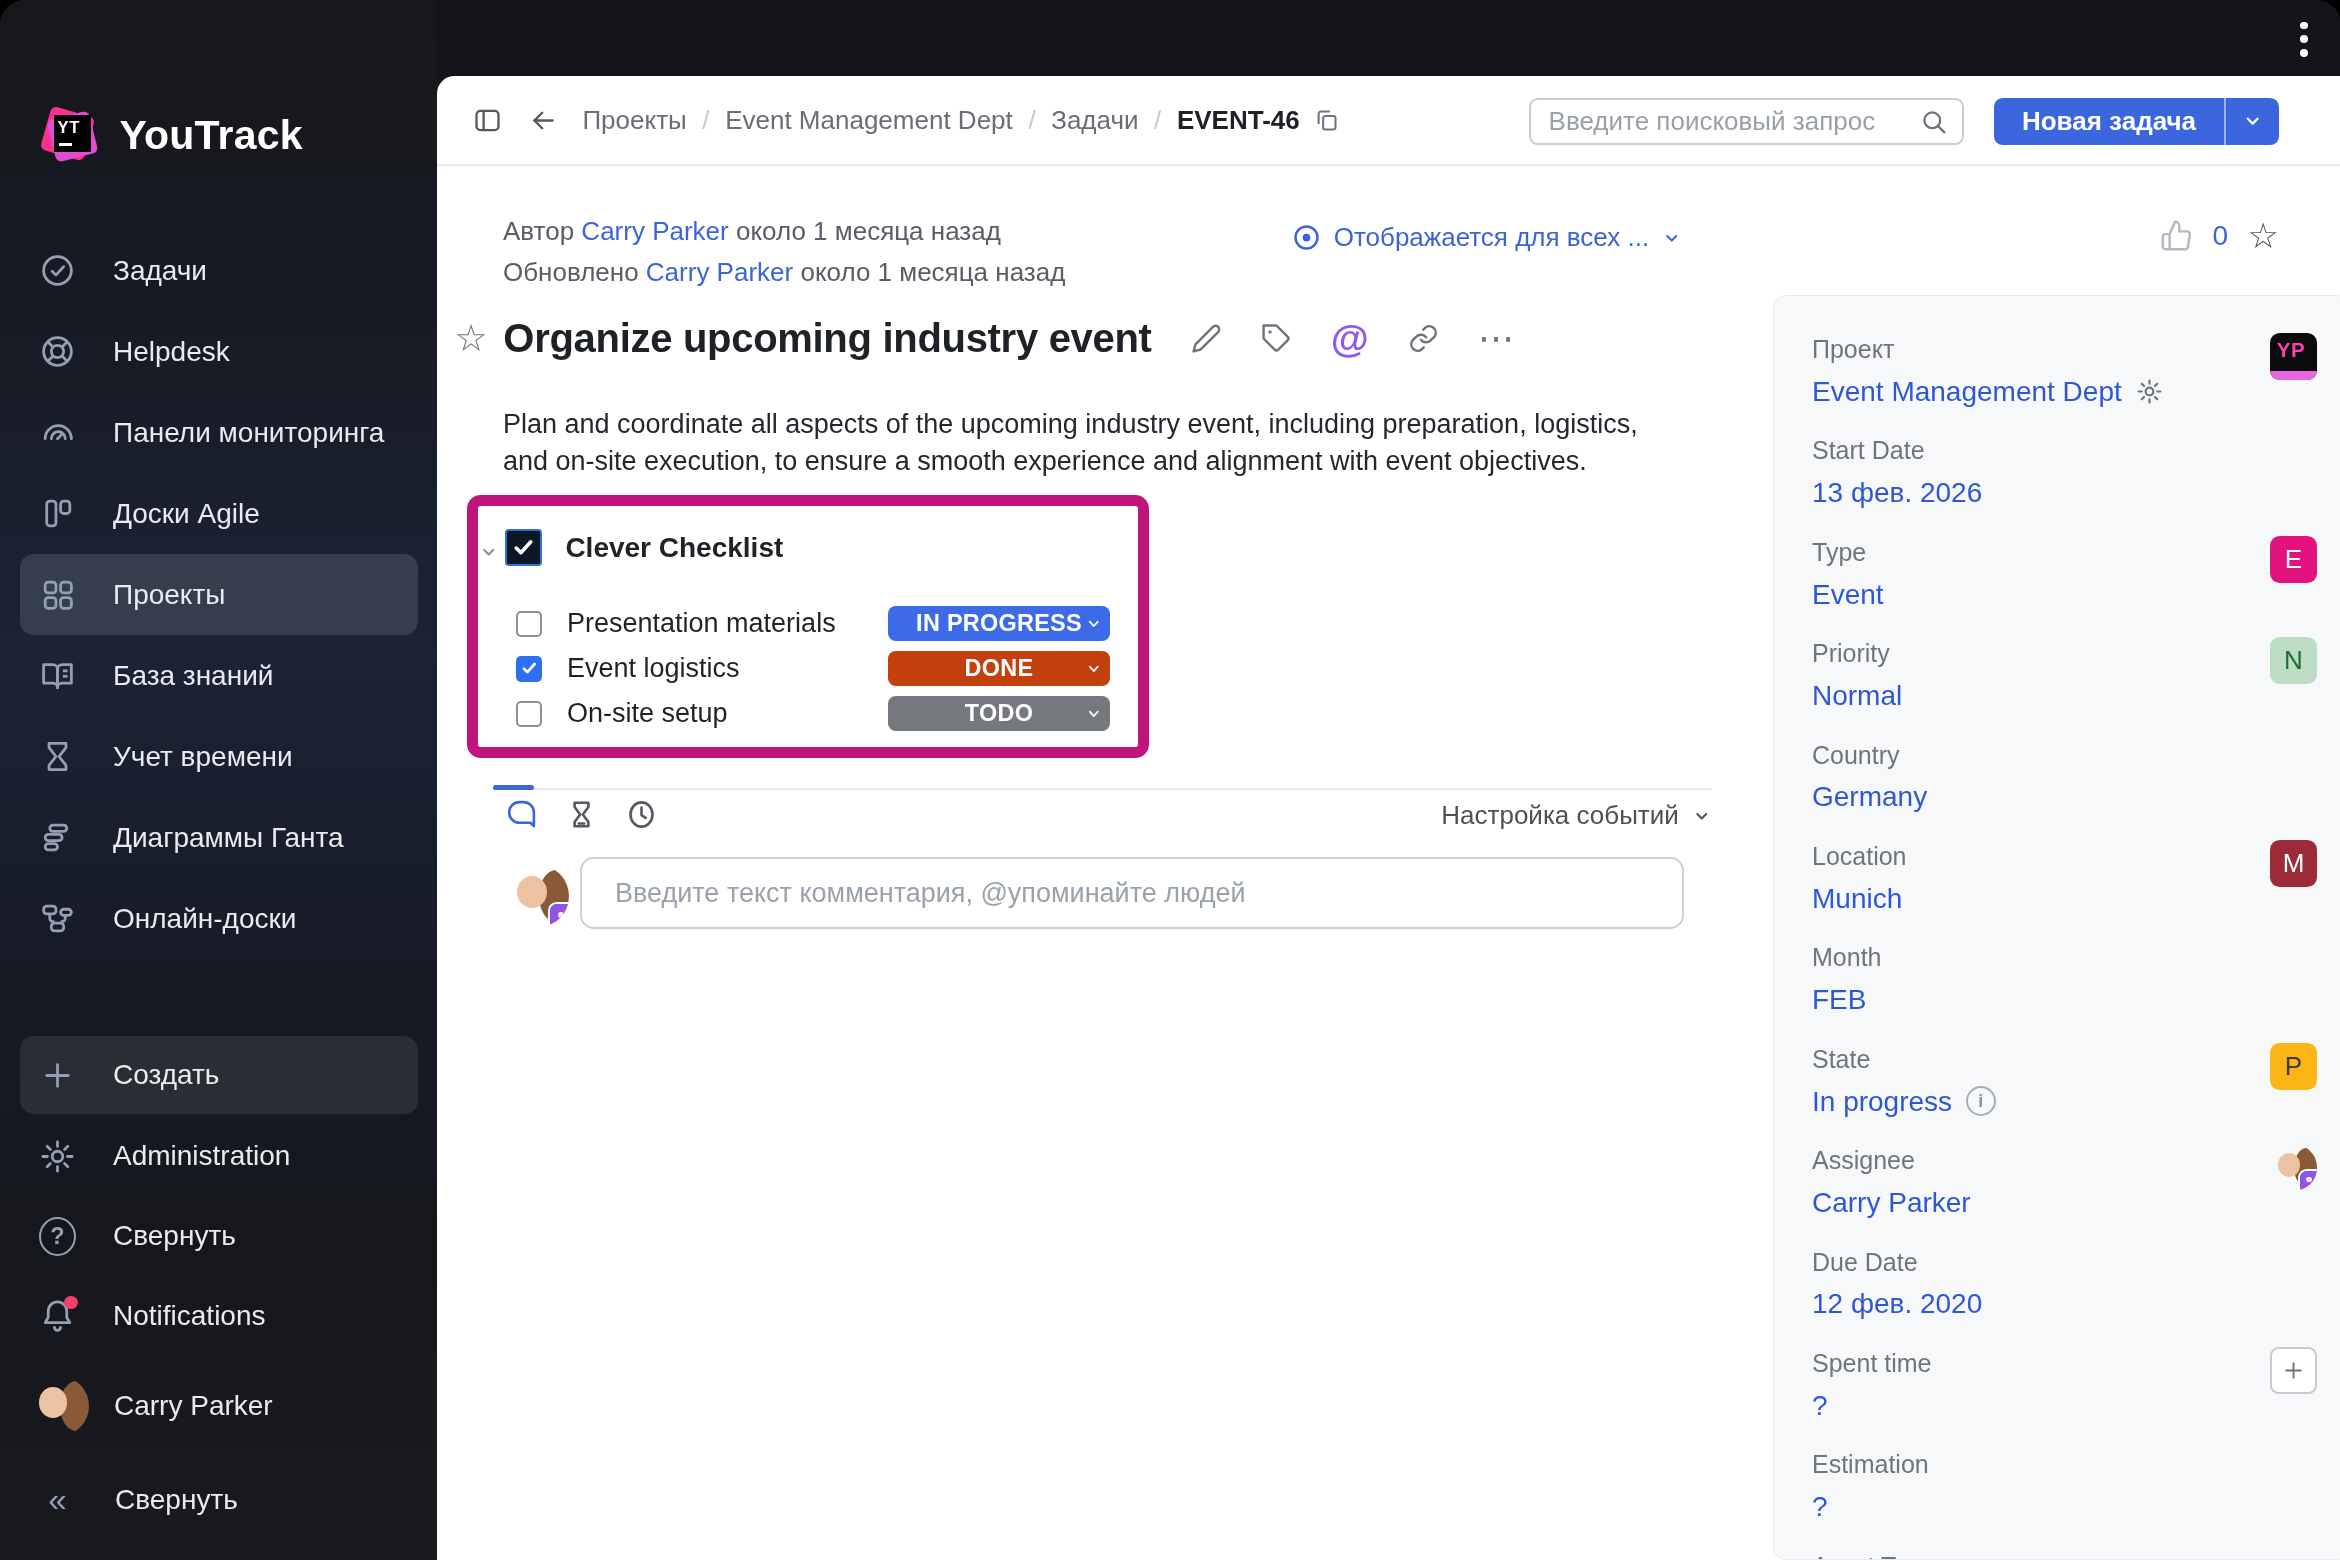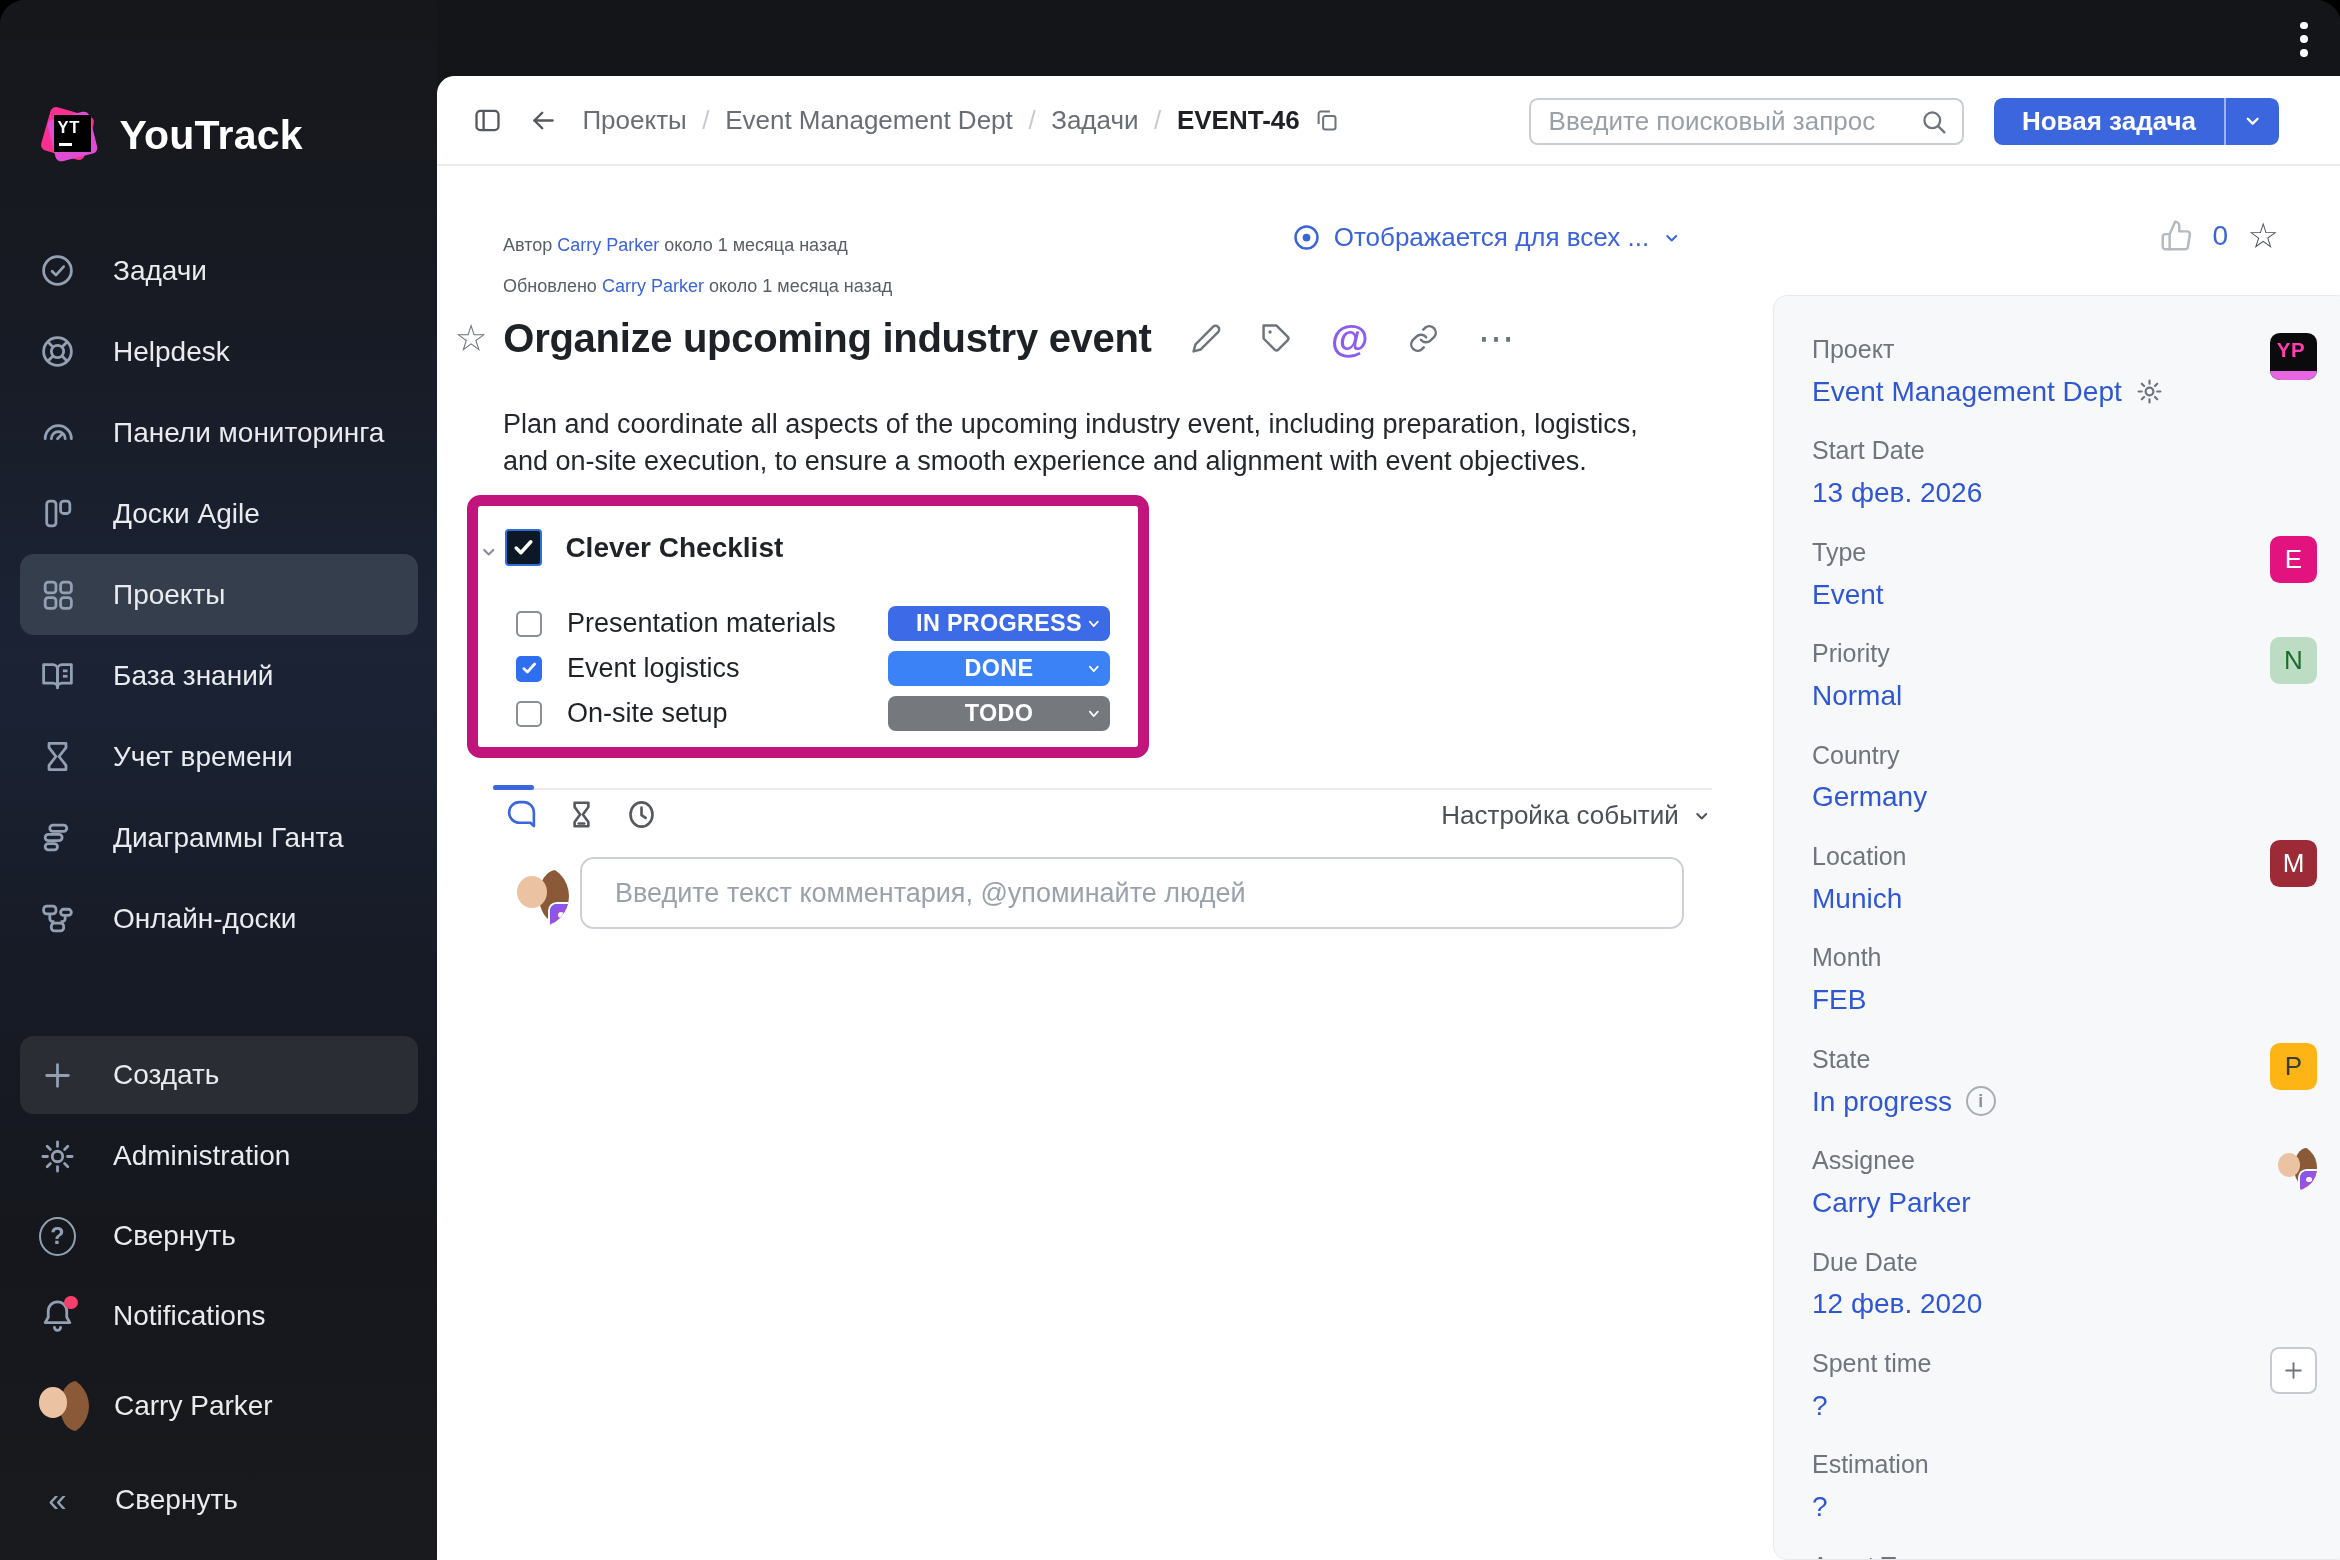--- a/index.html
+++ b/index.html
@@ -55,21 +55,21 @@
   .csep{color:#C6CAD0;margin:0 15.6px;}
   .ccur{color:#1F2126;font-weight:700;}
   .copyic{color:#6E747D;margin-left:13.7px;cursor:pointer;}
   .search{position:absolute;left:1092px;top:21.5px;width:435px;height:47px;border:2px solid #C9CDD4;border-radius:8.8px;box-sizing:border-box;display:flex;align-items:center;padding:0 13.7px 0 17.6px;cursor:text;}
   .search .ph{flex:1;color:#9AA0A8;font-size:26px;white-space:nowrap;overflow:hidden;}
   .search .mag{color:#6E747D;flex:none;}
   .newtask{position:absolute;left:1557px;top:21.5px;width:285px;height:47px;background:#3B66DE;border-radius:8.8px;display:flex;overflow:hidden;cursor:pointer;}
   .nt-label{flex:1;display:flex;align-items:center;justify-content:center;color:#fff;font-size:26px;font-weight:600;}
   .nt-split{width:53px;border-left:2px solid rgba(255,255,255,.5);display:flex;align-items:center;justify-content:center;color:#fff;}
 
-  .author{position:absolute;left:66px;top:135px;font-size:18px;color:#585D66;line-height:41px;margin-top:14px;}
+  .author{position:absolute;left:66px;top:135px;font-size:26px;color:#585D66;line-height:41px;}
   .alink{color:#3B63DA;cursor:pointer;}
   .visibility{position:absolute;left:854px;top:146px;display:flex;align-items:center;gap:11.7px;color:#3B63DA;font-size:26px;cursor:pointer;}
   .likes{position:absolute;right:62px;top:142px;display:flex;align-items:center;gap:19.5px;}
   .thumb{color:#B3BAC2;cursor:pointer;}
   .lcount{color:#3B63DA;font-size:28px;}
   .lstar{color:#4E5258;font-size:35px;line-height:35px;cursor:pointer;}
 
   .titlerow{position:absolute;left:17.6px;top:240px;display:flex;align-items:center;}
   .tstar{color:#6E747D;font-size:37px;line-height:39px;cursor:pointer;}
   .titlerow h1{margin:0 0 0 15.6px;font-size:40px;font-weight:700;color:#1E2126;letter-spacing:-0.3px;}
@@ -86,21 +86,21 @@
   .cl-head{position:absolute;left:27px;top:23.4px;display:flex;align-items:center;}
   .cl-headbox{width:33px;height:33px;background:#0D1726;border:2.9px solid #2F6FD8;border-radius:3.9px;display:flex;align-items:center;justify-content:center;cursor:pointer;}
   .cl-headlabel{margin-left:23.4px;font-size:28px;font-weight:700;color:#1F2227;}
   .cl-item{position:absolute;left:38px;height:37px;display:flex;align-items:center;}
   .cl-cb{width:26px;height:26px;border-radius:4.9px;box-sizing:border-box;cursor:pointer;display:flex;align-items:center;justify-content:center;}
   .cb-off{background:#fff;border:2.4px solid #898E97;}
   .cb-on{background:#2E6FF2;border:none;}
   .cl-label{margin-left:25px;font-size:27px;color:#1F2328;}
   .pill{position:absolute;left:372px;width:222px;height:35px;border-radius:7.8px;display:flex;align-items:center;justify-content:center;color:#fff;font-size:23.4px;font-weight:700;letter-spacing:0.3px;cursor:pointer;}
   .pill .pch{position:absolute;right:8.8px;top:10.7px;}
-  .p-blue{background:#3D6BE8;} .p-green{background:#3b82f6;} .p-gray{background:#75797E;}
+  .p-blue{background:#3D6BE8;} .p-green{background:#c2410c;} .p-gray{background:#75797E;}
 
   
   .tabline{position:absolute;left:56px;top:712px;width:1219px;height:2px;background:#E9EBEE;}
   .tabind{position:absolute;left:56px;top:709px;width:41px;height:4.9px;background:#3B66DE;border-radius:2.9px;}
   .tabicons{position:absolute;left:68px;top:722px;display:flex;gap:27px;align-items:center;}
   .tabic{cursor:pointer;color:#55595F;}
   .tabic.active{color:#3B66DE;}
   .eventsettings{position:absolute;right:629px;top:724px;display:flex;align-items:center;gap:11.7px;color:#4C5058;font-size:26px;cursor:pointer;}
   .cavatar{position:absolute;left:70px;top:789px;width:62px;height:62px;border-radius:50%;}
   .ai-badge{position:absolute;right:-7.8px;bottom:-3.9px;width:27px;height:27px;border-radius:6.8px;background:linear-gradient(135deg,#7B5CF5 0%,#A94AD9 55%,#C93BB9 100%);box-shadow:0 0 0 2px #fff;}

